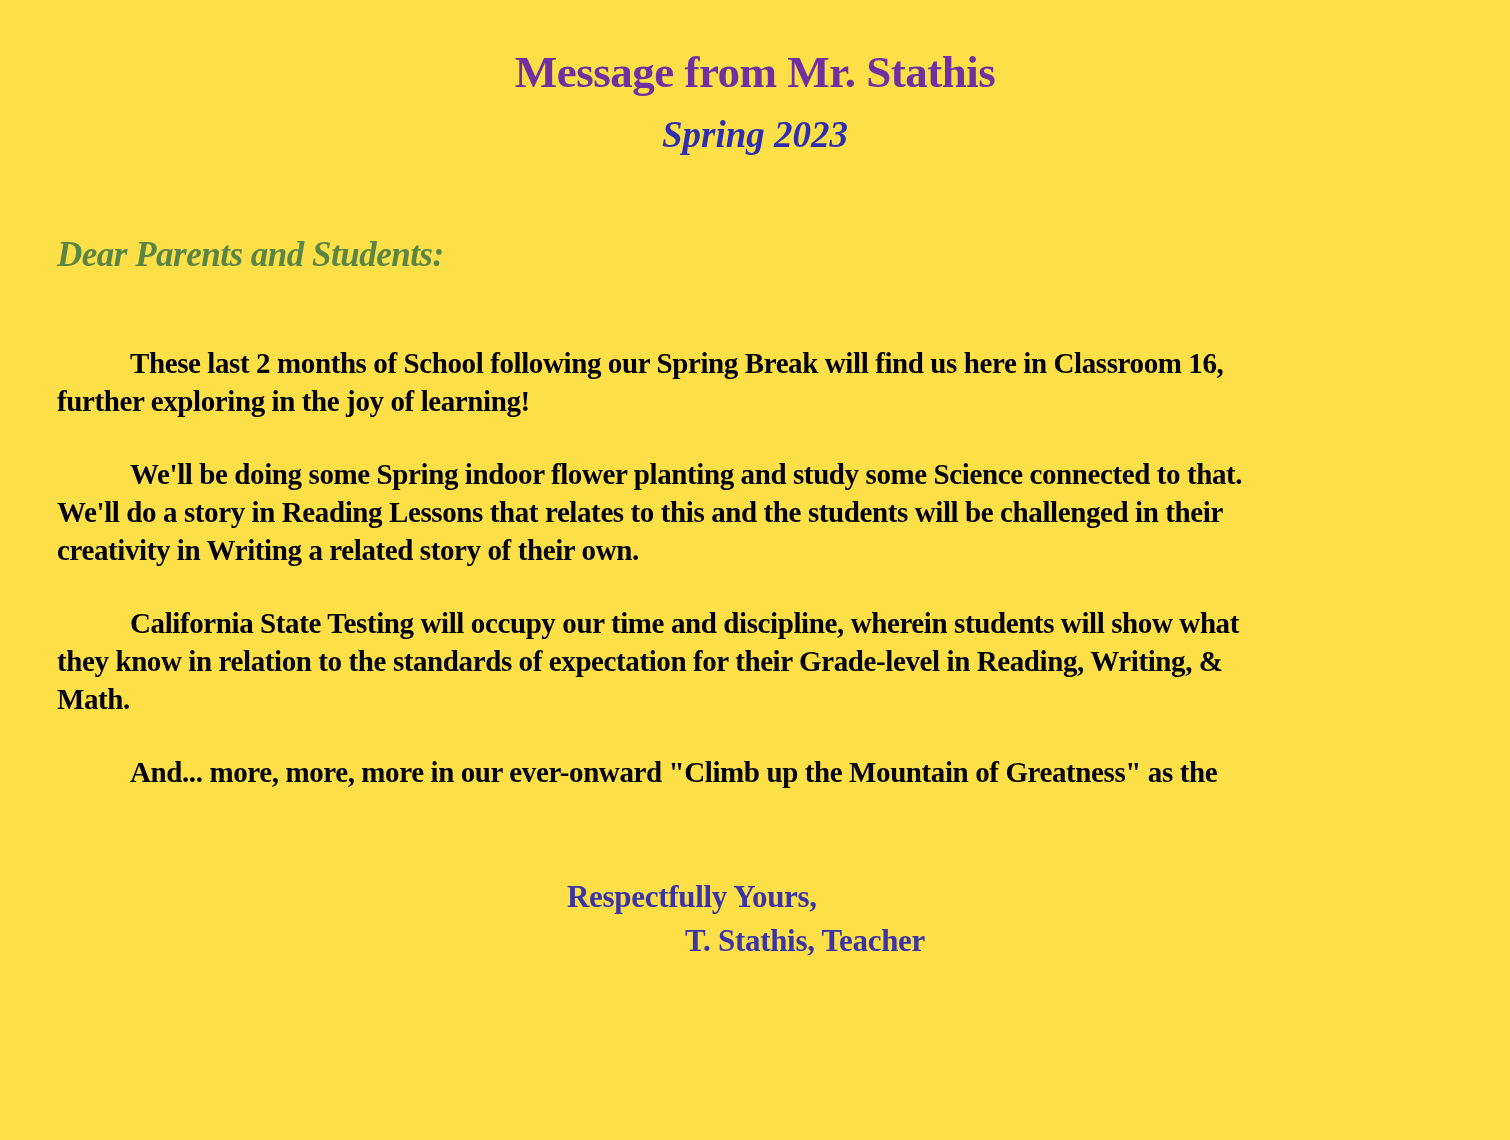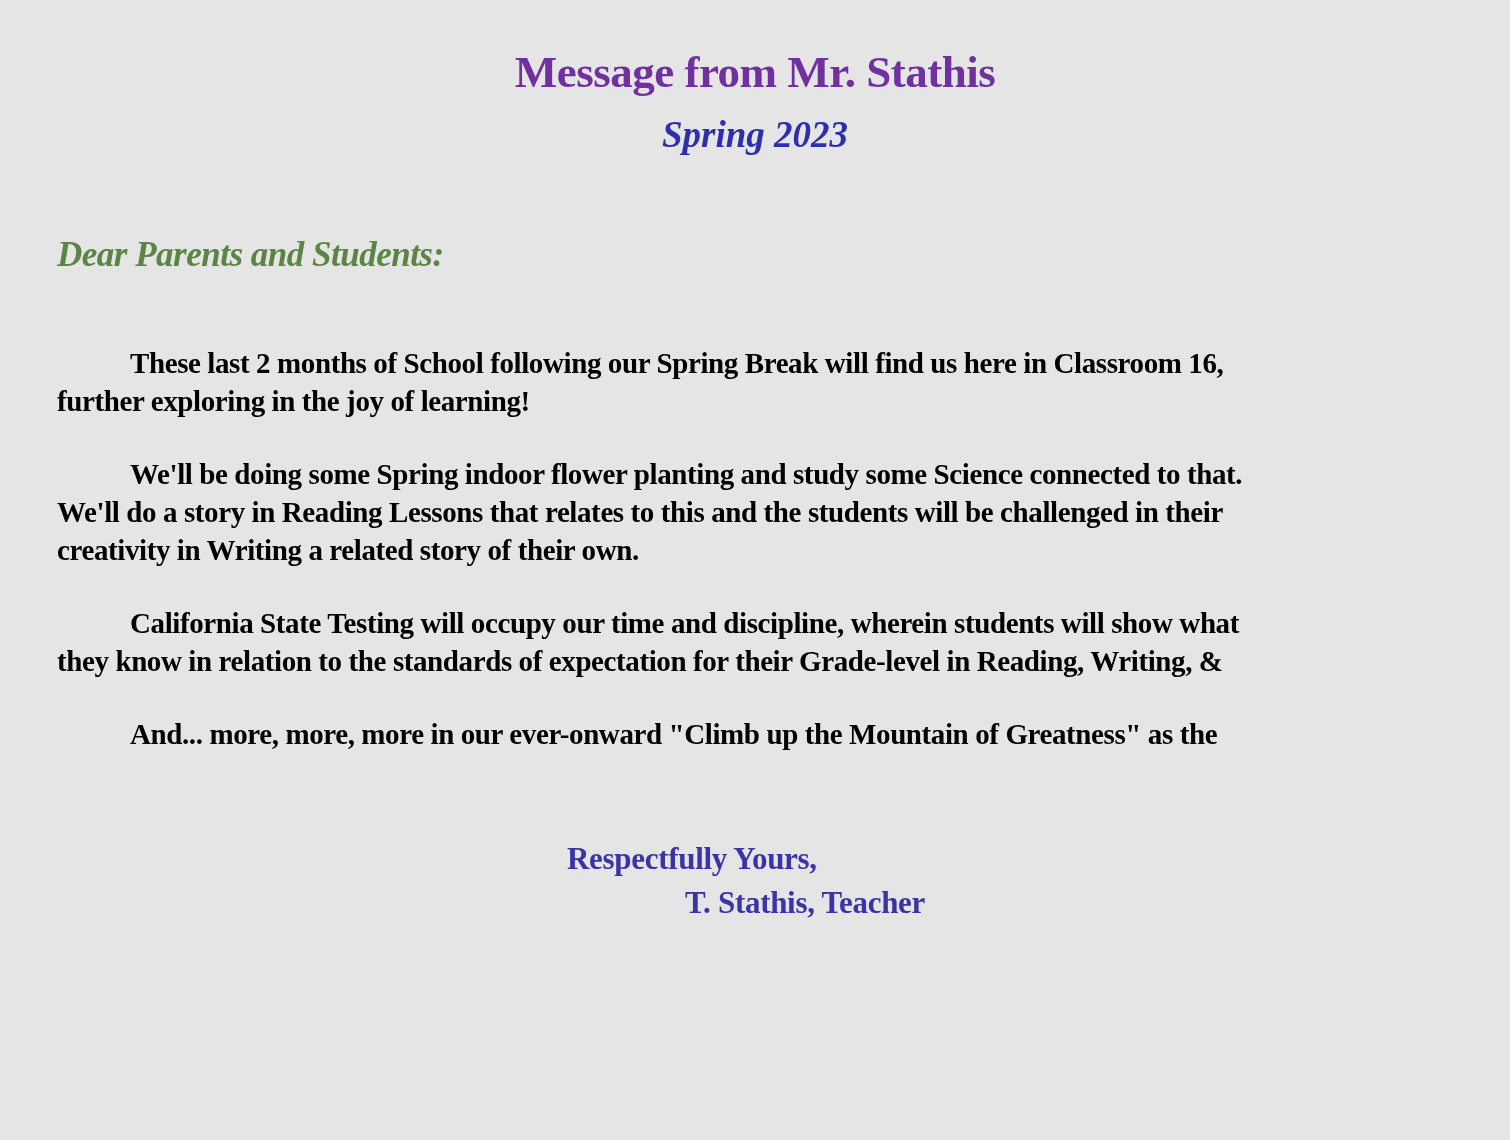--- a/index.html
+++ b/index.html
@@ -4,21 +4,21 @@
 <style>
   html, body {
     margin: 0;
     padding: 0;
     background: #ffffff;
   }
   .page {
     position: relative;
     width: 1510px;
     height: 1140px;
-    background: #e5e5e5;
+    background: #fde047;
     overflow: hidden;
     font-family: "Liberation Serif", "DejaVu Serif", serif;
     font-weight: bold;
     -webkit-font-smoothing: antialiased;
   }
   .title {
     padding-top: 46px;
     font-size: 45px;
     line-height: 52px;
     letter-spacing: -0.5px;
@@ -83,20 +83,21 @@
 
     <div class="paragraph">
       <div class="pline indent-lg">We'll be doing some Spring indoor flower planting and study some Science connected to that.</div>
       <div class="pline">We'll do a story in Reading Lessons that relates to this and the students will be challenged in their</div>
       <div class="pline">creativity in Writing a related story of their own.</div>
     </div>
 
     <div class="paragraph">
       <div class="pline indent-lg">California State Testing will occupy our time and discipline, wherein students will show what</div>
       <div class="pline">they know in relation to the standards of expectation for their Grade-level in Reading, Writing, &amp;</div>
+      <div class="pline">Math.</div>
     </div>
 
     <div class="paragraph">
       <div class="pline indent-lg">And... more, more, more in our ever-onward "Climb up the Mountain of Greatness" as the</div>
     </div>
 
 
   </div>
 
   <div class="closing">

